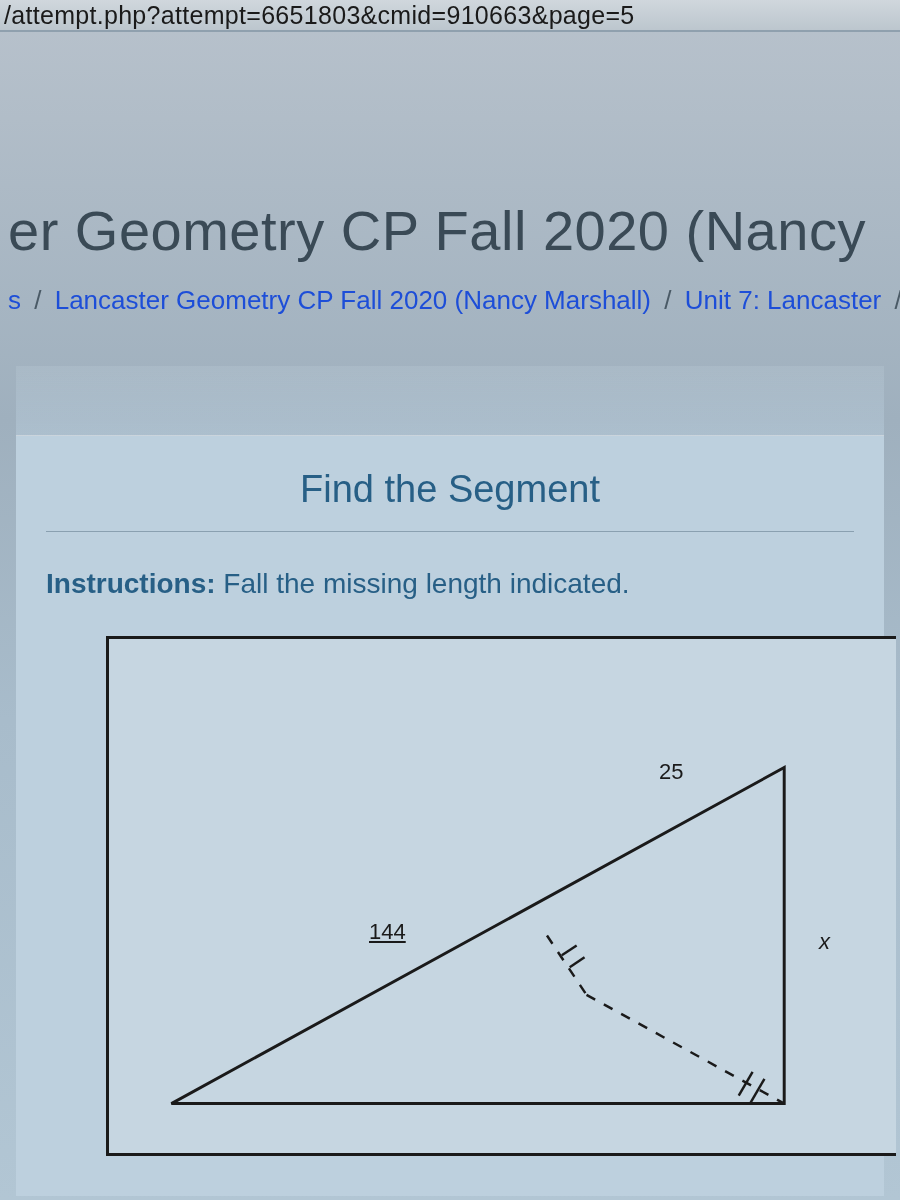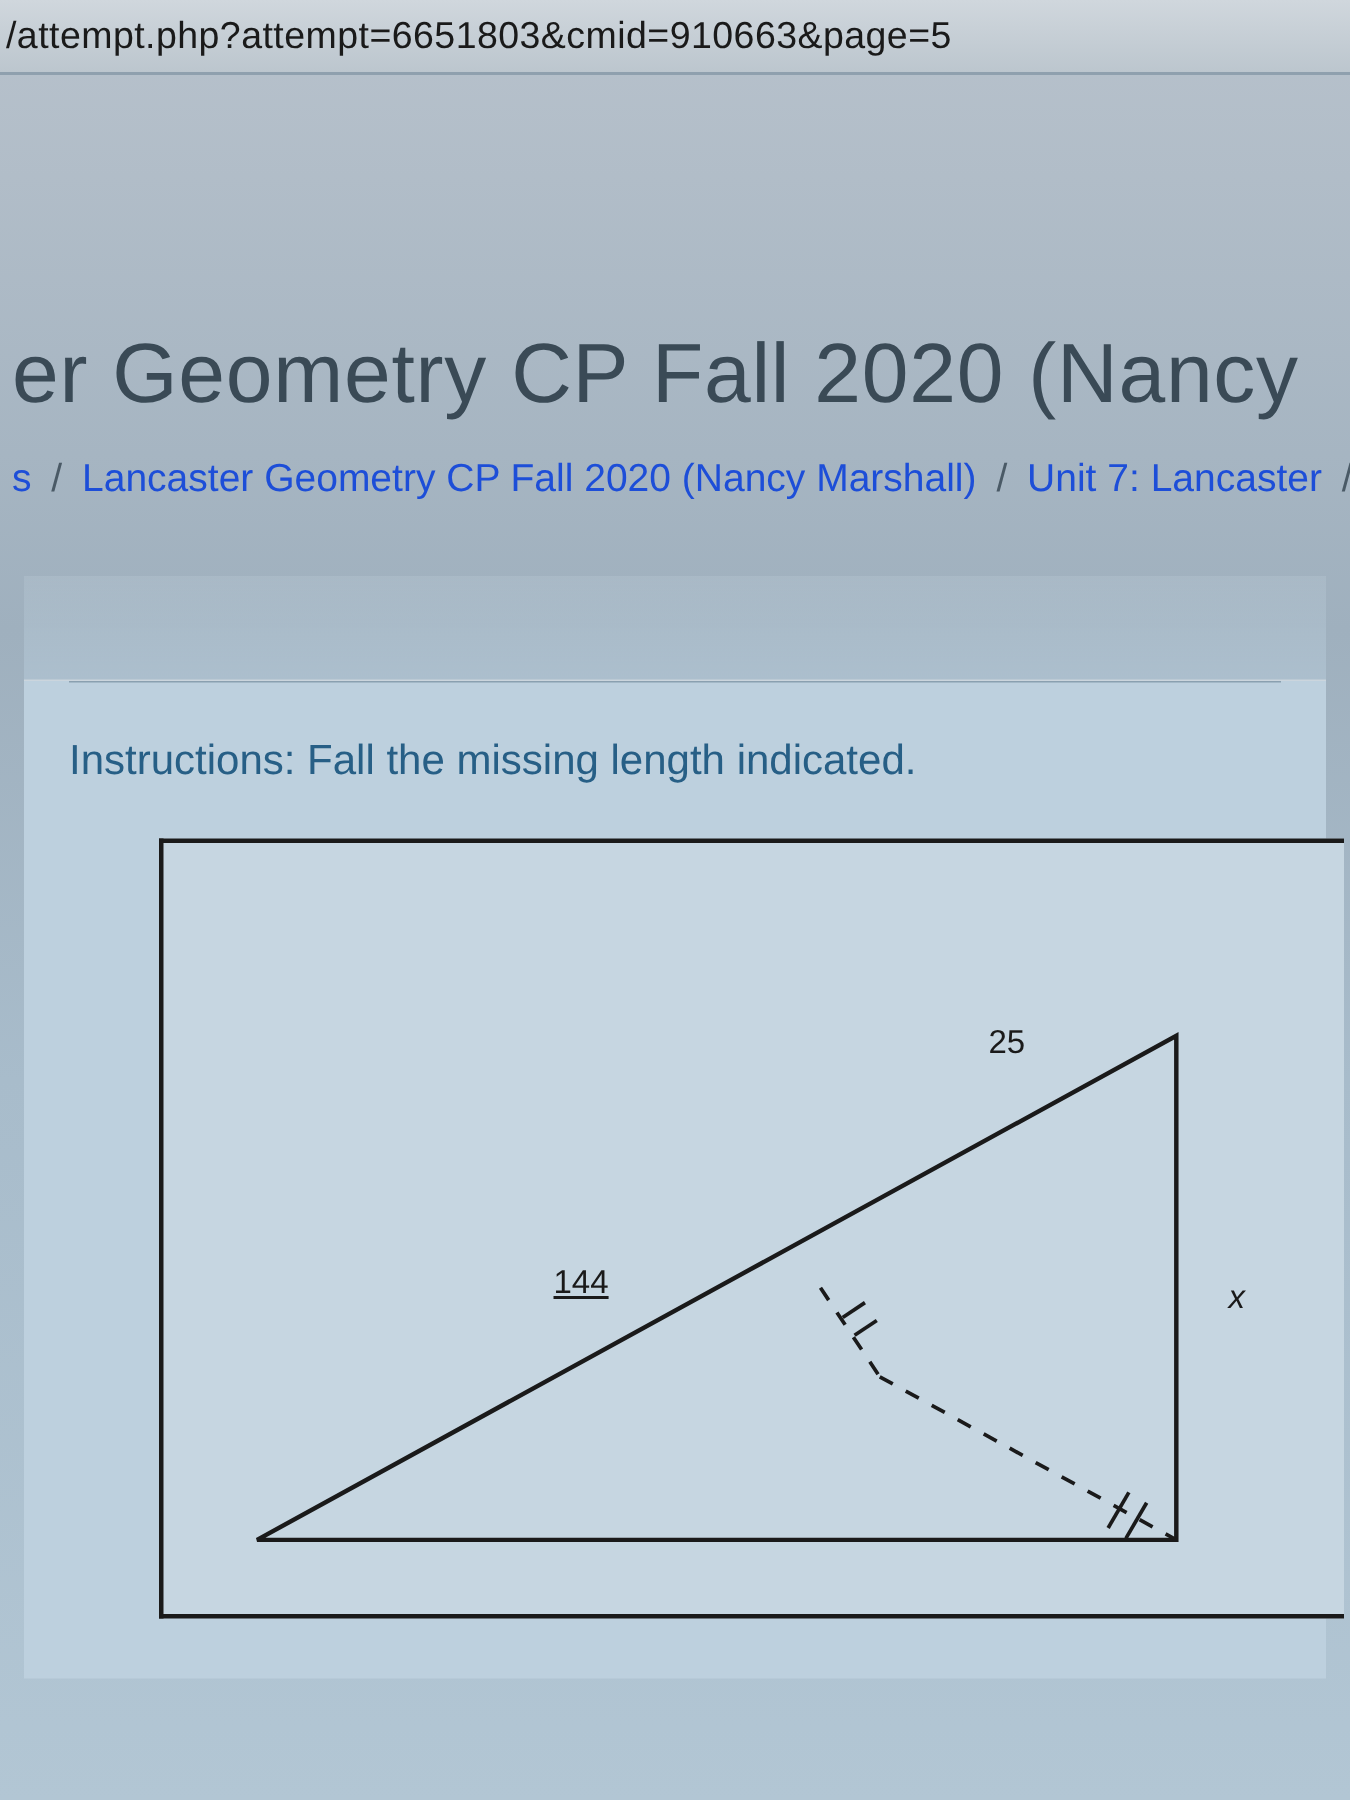--- a/index.html
+++ b/index.html
@@ -4,21 +4,21 @@
 <style>
   * { box-sizing: border-box; margin: 0; padding: 0; }
   html, body {
     width: 900px;
     height: 1200px;
     overflow: hidden;
     font-family: "Segoe UI", Arial, sans-serif;
     background: linear-gradient(180deg, #b8c2cc 0%, #9fb0be 35%, #a8bccb 60%, #b2c6d4 100%);
   }
   .url-bar {
-    height: 50px;
+    height: 32px;
     background: linear-gradient(180deg, #d0d7dd 0%, #bcc6ce 100%);
     border-bottom: 2px solid #8fa0ae;
     display: flex;
     align-items: center;
     padding-left: 4px;
     color: #1a1a1a;
     font-size: 25px;
     letter-spacing: 0.3px;
     white-space: nowrap;
   }
@@ -70,21 +70,21 @@
     height: 1px;
     background: #8aa0b0;
     margin: 0 30px 36px 30px;
   }
   .instructions {
     font-size: 28px;
     color: #275f86;
     padding: 0 30px 36px 30px;
   }
   .instructions .bold {
-    font-weight: 400;
+    font-weight: 700;
     text-align: center;
   }
   .figure-wrap {
     margin: 0 0 0 90px;
     width: 790px;
     height: 520px;
     border: 3px solid #1a1a1a;
     border-right: none;
     background: #c6d6e1;
     position: relative;
@@ -118,20 +118,21 @@
     <span class="sep">/</span>
     <a href="#">Lancaster Geometry CP Fall 2020 (Nancy Marshall)</a>
     <span class="sep">/</span>
     <a href="#">Unit 7: Lancaster</a>
     <span class="sep">/</span>
   </nav>
 
   <div class="spacer-band"></div>
 
   <div class="question-area">
+    <div class="q-title">Find the Segment</div>
     <div class="q-divider"></div>
     <div class="instructions">
       <span class="bold">Instructions:</span><span> Fall the missing length indicated.</span>
     </div>
 
     <div class="figure-wrap">
       <svg class="figure-svg" viewBox="0 0 790 520">
 
         <polygon points="60,470 680,470 680,130" fill="none" stroke="#1a1a1a" stroke-width="3"></polygon>
 

